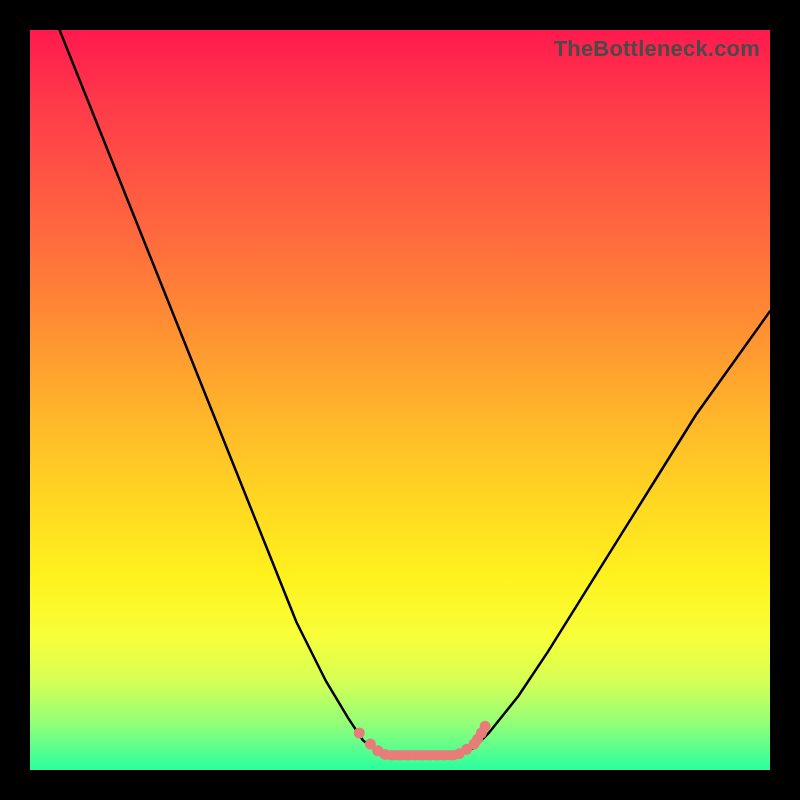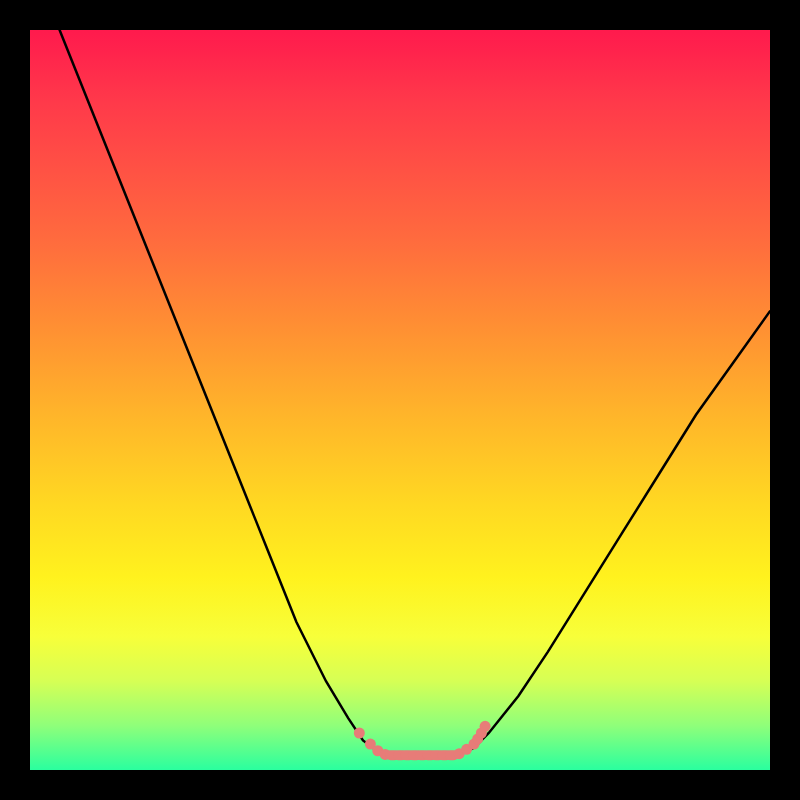--- a/index.html
+++ b/index.html
@@ -57,20 +57,21 @@
     top: 0;
   }
 </style>
 </head>
 <body>
 
 <div class="frame">
 
   <div class="plot-area">
 
+    <div class="watermark">TheBottleneck.com</div>
 
     <svg class="overlay" width="740" height="740" viewBox="0 0 740 740">
       <path id="left-curve-path" fill="none" stroke-width="2.5" stroke-linecap="round" d="M29.60 0.00 L59.20 74.00 L88.80 148.00 L118.40 222.00 L148.00 296.00 L177.60 370.00 L207.20 444.00 L236.80 518.00 L266.40 592.00 L296.00 651.20 L318.20 688.20 L333.00 710.40 L347.80 721.50 L355.20 725.20" stroke="#000000"></path>
       <path id="flat-path" fill="none" stroke-width="2.5" stroke-linecap="round" d="M355.20 725.20 L429.20 725.20" stroke="#000000"></path>
       <path id="right-curve-path" fill="none" stroke-width="2.5" stroke-linecap="round" d="M429.20 725.20 L444.00 717.80 L458.80 703.00 L488.40 666.00 L518.00 621.60 L555.00 562.40 L592.00 503.20 L629.00 444.00 L666.00 384.80 L703.00 333.00 L740.00 281.20" stroke="#000000"></path>
       <g id="marker-group">
           <circle cx="329.30" cy="703.00" r="5.5" fill="#e77c78"></circle>
           <circle cx="340.40" cy="714.10" r="5.5" fill="#e77c78"></circle>
           <circle cx="347.80" cy="720.76" r="5.5" fill="#e77c78"></circle>
           <circle cx="355.20" cy="724.46" r="5.5" fill="#e77c78"></circle>

